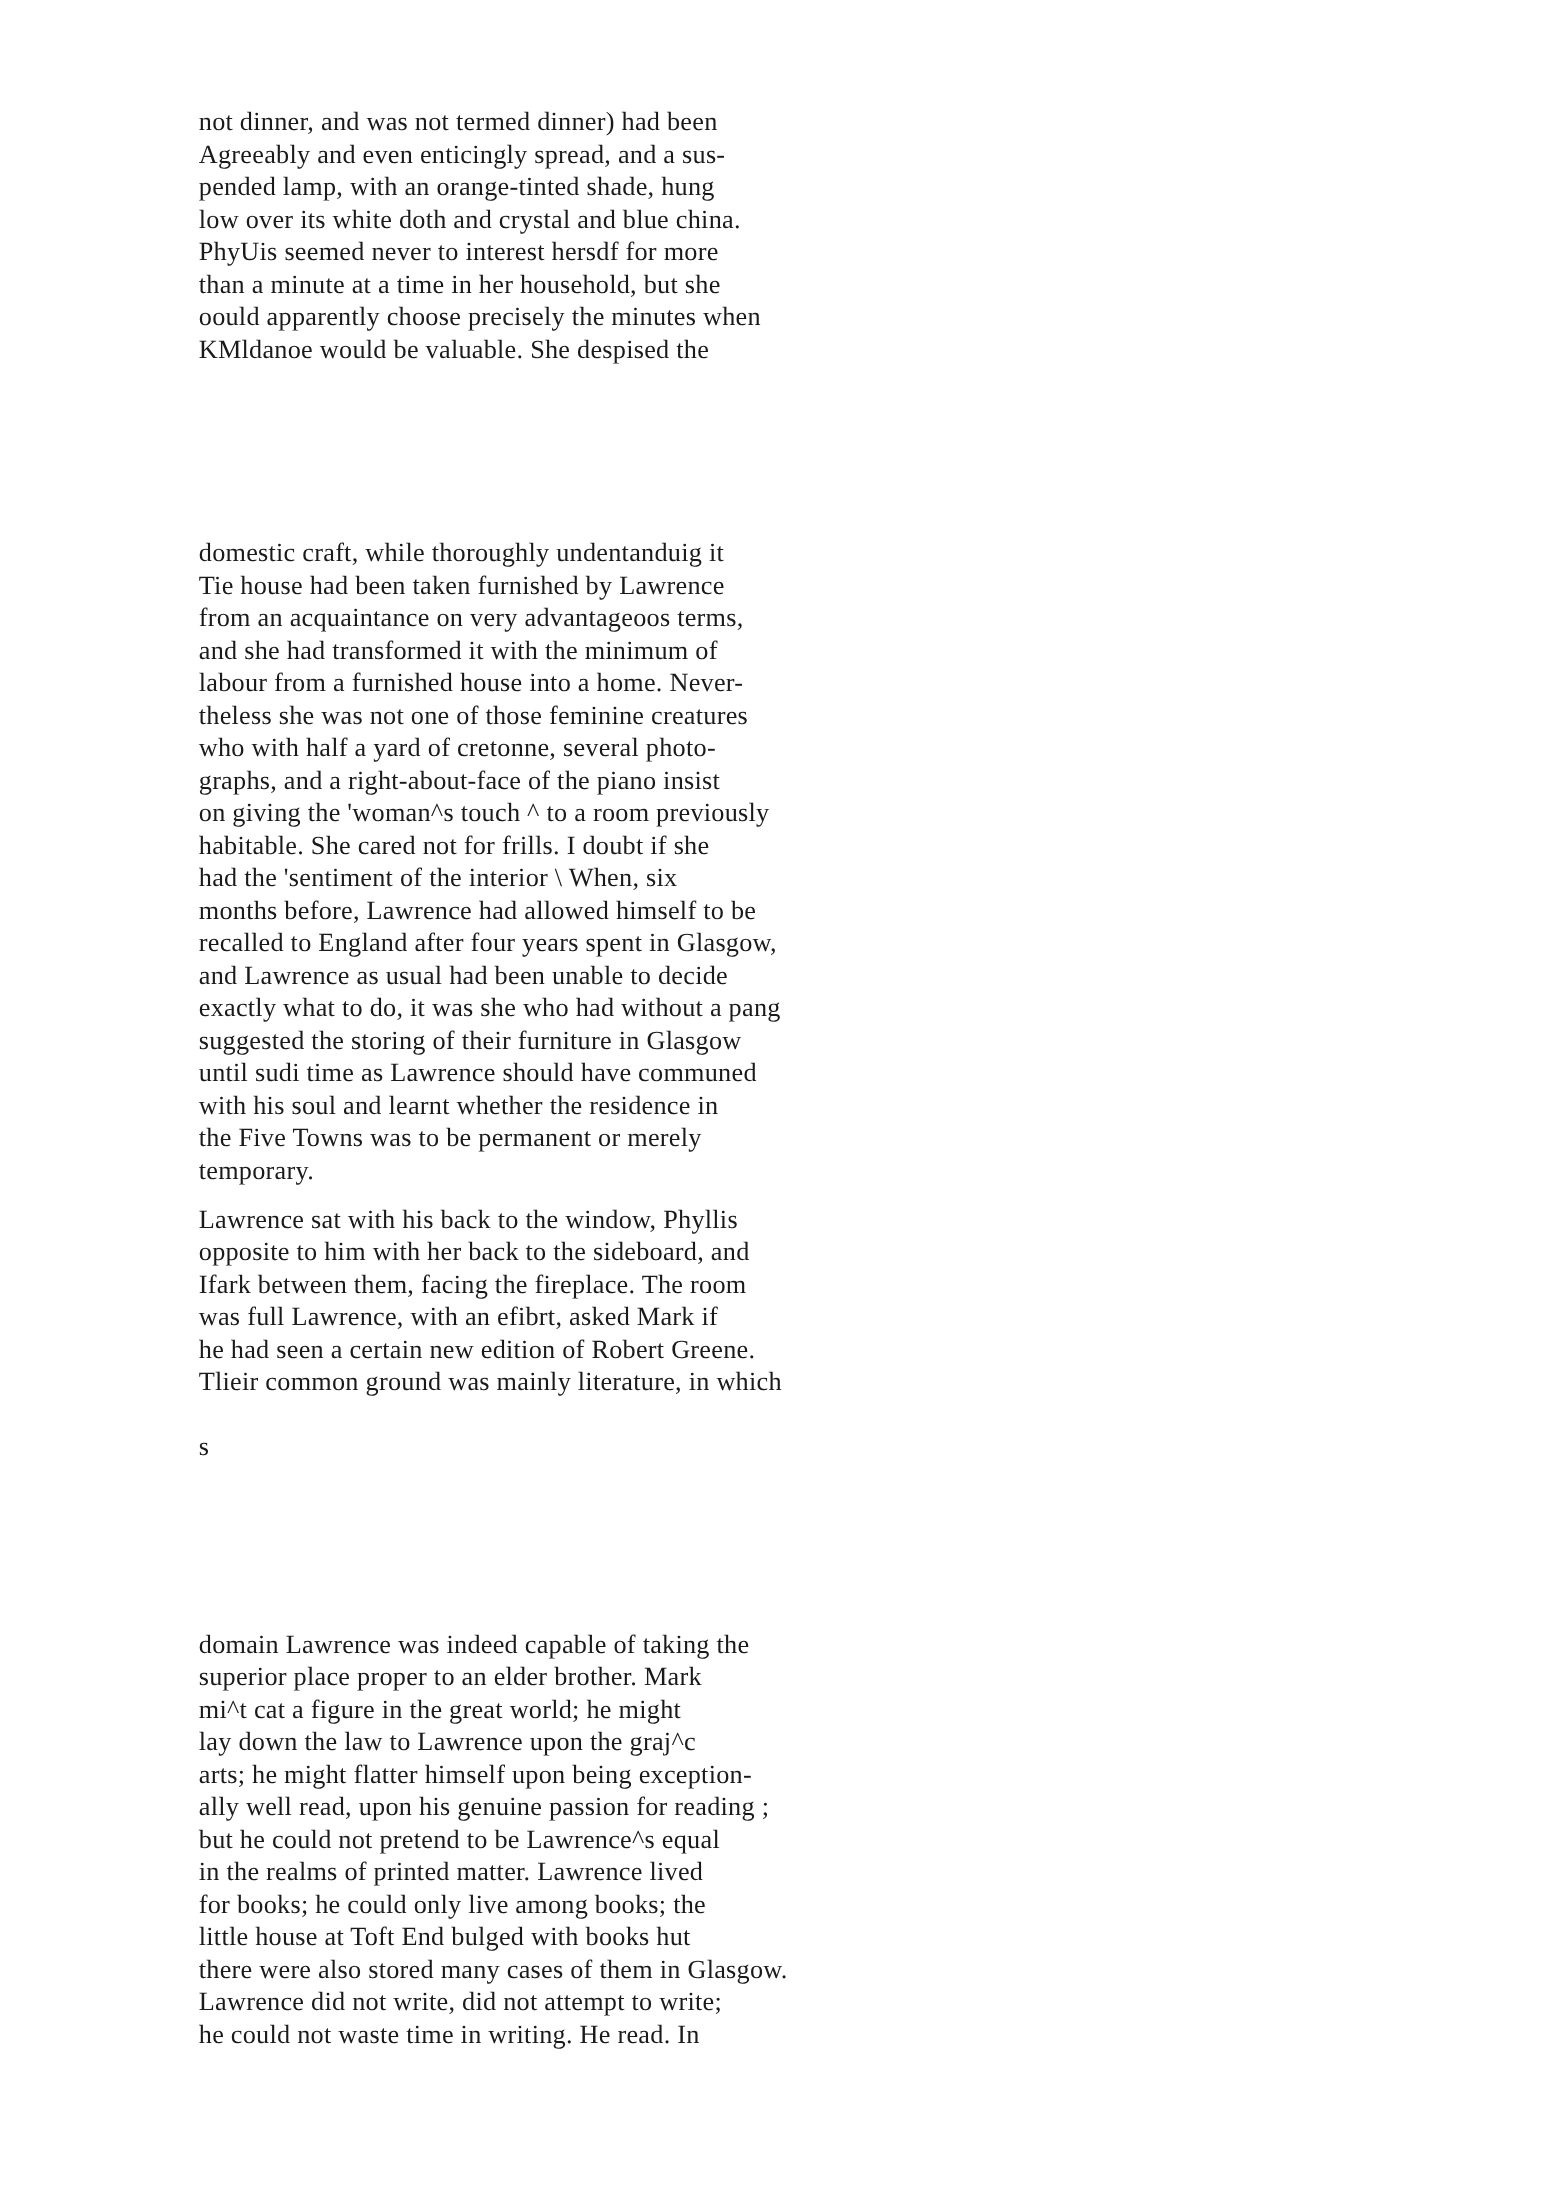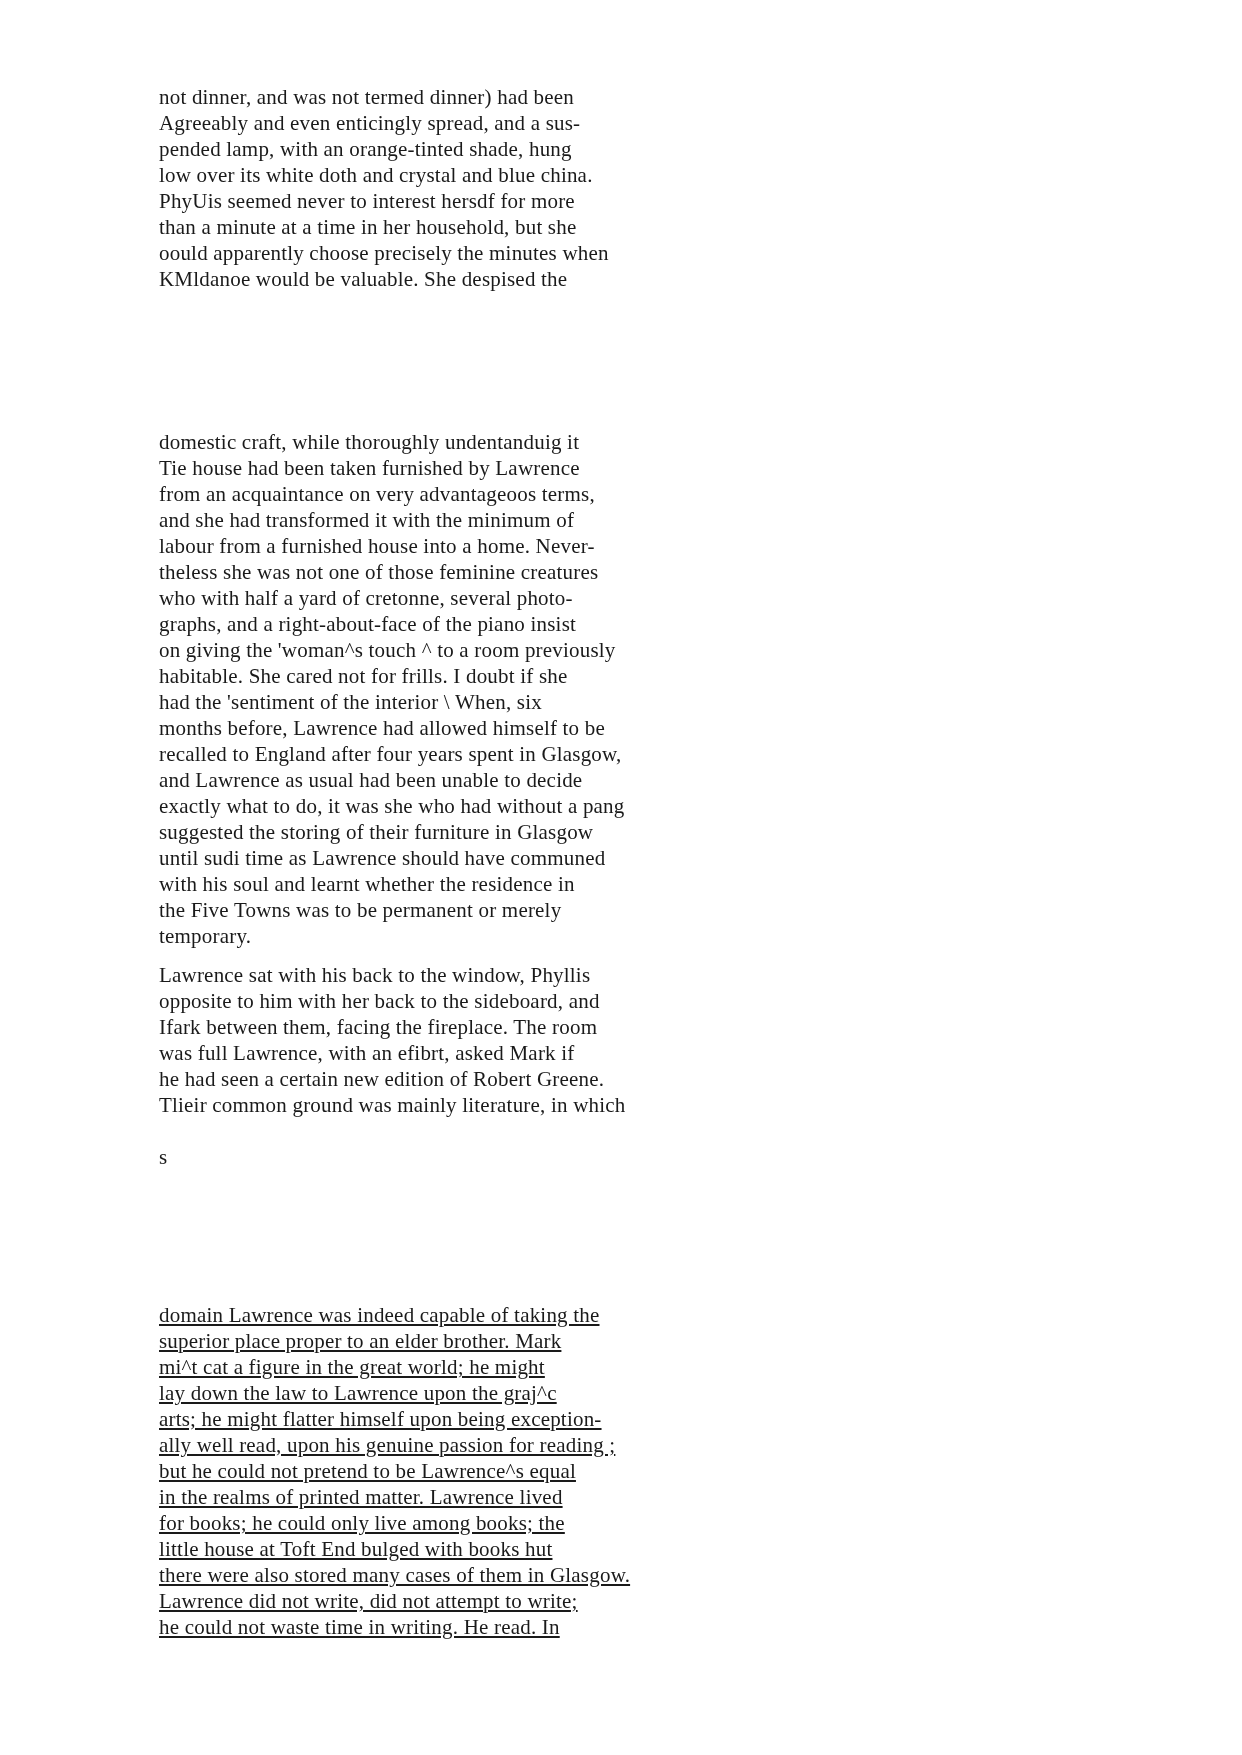--- a/index.html
+++ b/index.html
@@ -22,21 +22,21 @@
     position: absolute;
     left: 159px;
     width: 720px;
     white-space: pre-line;
     letter-spacing: 0.2px;
   }
   .p1 { top: 84px; }
   .p2 { top: 429px; }
   .p3 { top: 962px; }
   .sig { top: 1144px; }
-  .p4 { top: 1302px; text-decoration: underline; }
+  .p4 { top: 1302px; }
 </style>
 </head>
 <body>
 
 <div class="page">
   <div class="ocr-paragraph p1">not dinner, and was not termed dinner) had been
 Agreeably and even enticingly spread, and a sus-
 pended lamp, with an orange-tinted shade, hung
 low over its white doth and crystal and blue china.
 PhyUis seemed never to interest hersdf for more

